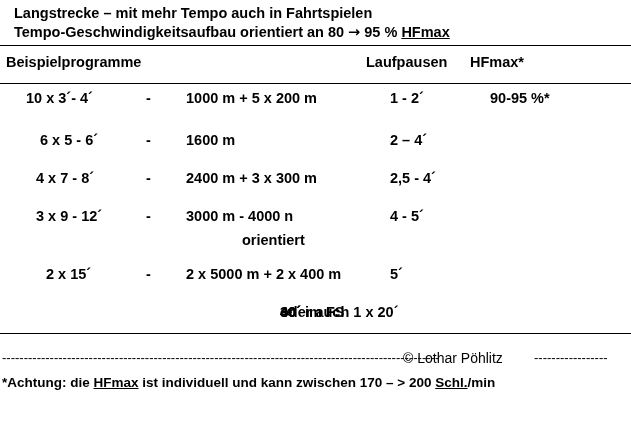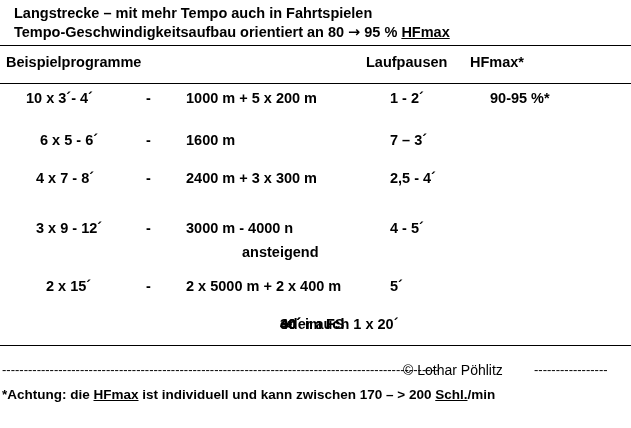--- a/index.html
+++ b/index.html
@@ -141,39 +141,39 @@
       <div class="c-dash">-</div>
       <div class="c-dist" style="left:166px;">1000 m    +   5 x 200 m</div>
       <div class="c-pause">1 - 2´</div>
       <div class="c-hf">90-95 %*</div>
     </div>
 
     <div class="row" style="margin-top:8px;">
       <div class="c-count" style="left:20px;">6 x 5 - 6´</div>
       <div class="c-dash">-</div>
       <div class="c-dist" style="left:166px;">1600 m</div>
-      <div class="c-pause">7 – 3´</div>
+      <div class="c-pause">2 – 4´</div>
       <div class="c-hf"></div>
     </div>
 
     <div class="row" style="margin-top:4px;">
       <div class="c-count" style="left:16px;">4 x 7 - 8´</div>
       <div class="c-dash">-</div>
       <div class="c-dist" style="left:166px;">2400 m + 3 x 300 m</div>
       <div class="c-pause">2,5 - 4´</div>
       <div class="c-hf"></div>
     </div>
 
-    <div class="row" style="margin-top:16px; height:48px;text-align:center;">
+    <div class="row" style="margin-top:4px; height:48px;text-align:center;">
       <div class="c-count" style="left:16px;">3 x 9 - 12´</div>
       <div class="c-dash">-</div>
       <div class="c-dist" style="left:166px;">3000 m - 4000 n</div>
       <div class="c-pause">4 - 5´</div>
       <div class="c-hf"></div>
-      <div class="c-sub" style="left:222px; top:24px;">ansteigend</div>
+      <div class="c-sub" style="left:222px; top:24px;">orientiert</div>
     </div>
 
     <div class="row" style="margin-top:10px;">
       <div class="c-count" style="left:26px;">2 x 15´</div>
       <div class="c-dash">-</div>
       <div class="c-dist" style="left:166px;">2 x 5000 m + 2 x 400 m</div>
       <div class="c-pause">5´</div>
       <div class="c-hf"></div>
     </div>
 

